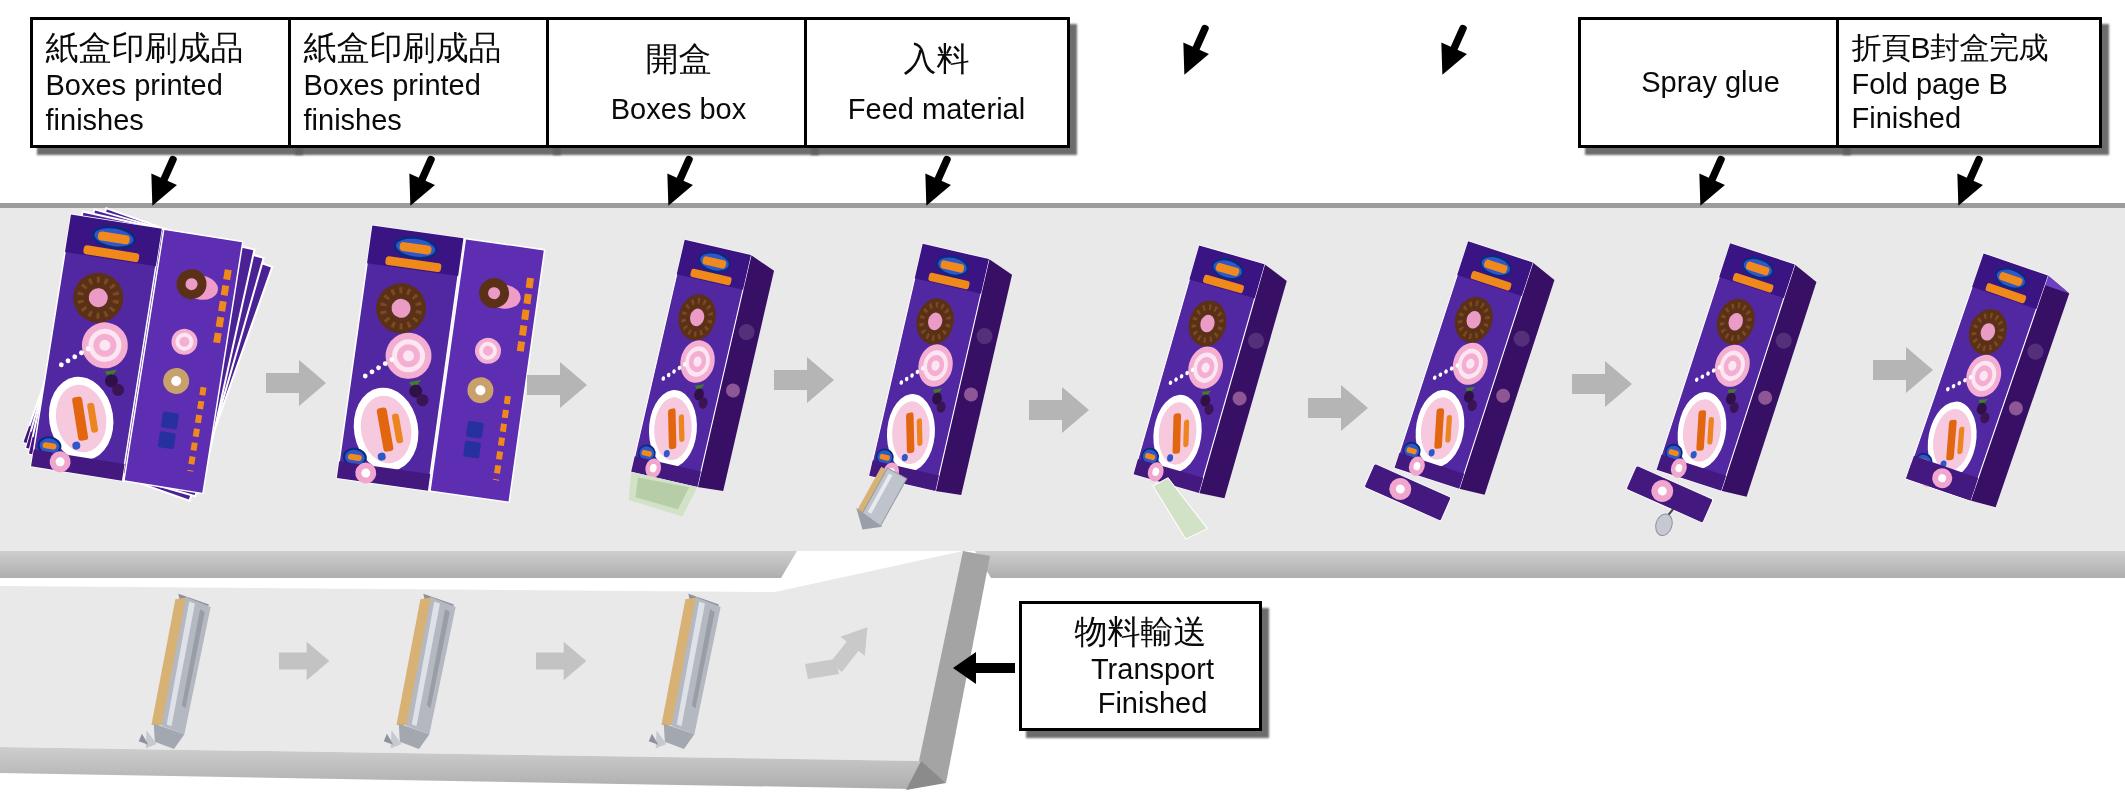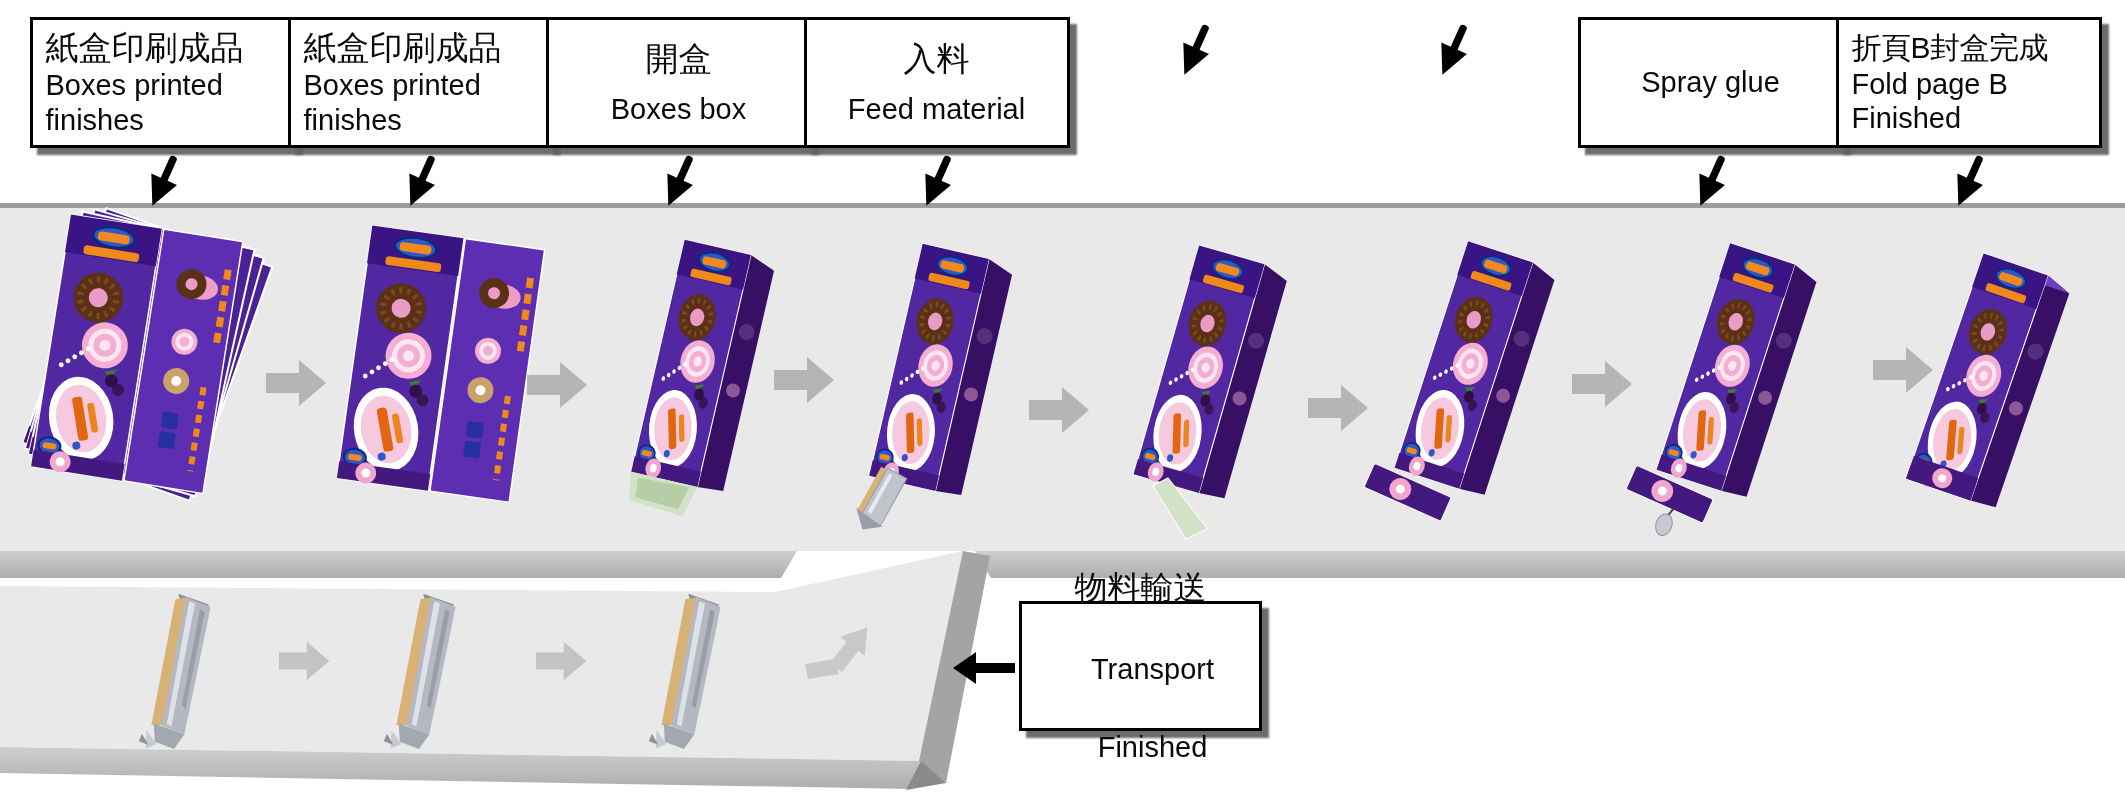--- a/index.html
+++ b/index.html
@@ -16,21 +16,21 @@
   .label-box.center{text-align:center;gap:13px;}
   .label-box.left{text-align:left;}
   .label-box .zh{font-size:33px;line-height:1.22;white-space:nowrap;}
   .label-box .zh.tight{font-size:30px;letter-spacing:-0.5px;}
   .label-box .en{font-size:29px;line-height:1.18;}
   .down-arrow{margin-top:4px;}
   
   .transport-box{position:absolute;left:1019px;top:601px;width:243px;height:130px;
              box-sizing:border-box;background:#fff;border:3px solid #000;
              box-shadow:7px 7px 2px rgba(95,95,95,.92);
-             display:flex;flex-direction:column;justify-content:center;text-align:center;gap:44px;}
+             display:flex;flex-direction:column;justify-content:center;text-align:center;}
   .transport-box .zh{font-size:33px;line-height:1.2;}
   .transport-box .en{font-size:29px;line-height:1.18;margin-left:24px;}
   .abs{position:absolute;}
 </style>
 </head>
 <body>
 
 <div class="stage">
 
   <svg class="abs" style="left:0;top:200px" width="2125" height="596" viewBox="0 200 2125 596">

